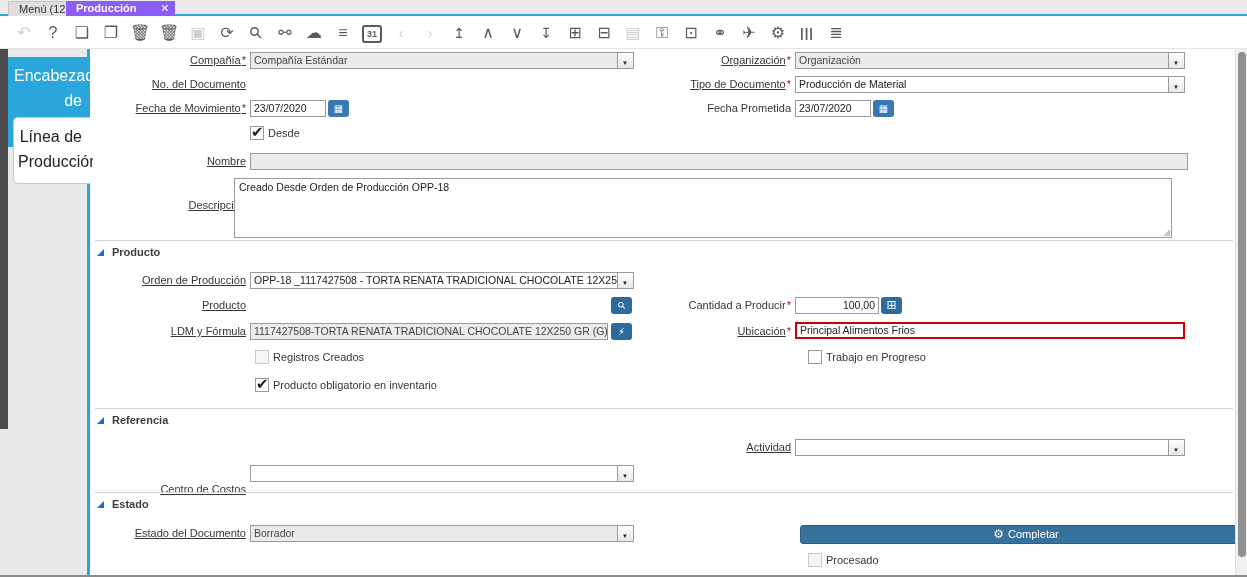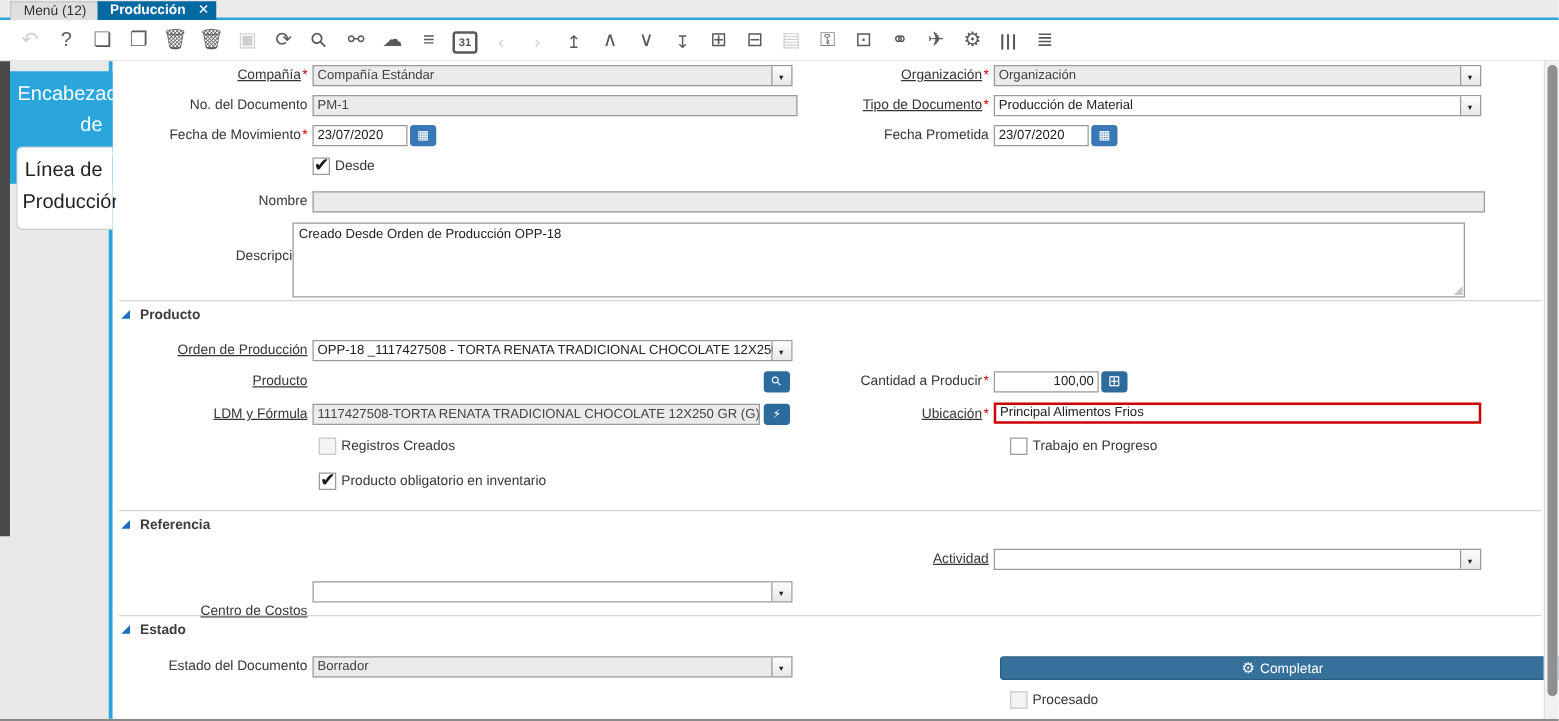--- a/index.html
+++ b/index.html
@@ -4,21 +4,21 @@
 <style>
   * { margin:0; padding:0; box-sizing:border-box; }
   html,body { width:1247px; height:577px; }
   body { font-family:"Liberation Sans","DejaVu Sans",sans-serif; background:#fff; overflow:hidden; }
   #app { position:relative; width:1247px; height:577px; background:#fff; border-bottom:2px solid #8a8a8a; }
 
   
   .tabbar { position:absolute; top:0; left:0; right:0; height:16px; background:#eceaea; border-bottom:2px solid #2ba6dc; }
   .tab { position:absolute; top:1px; height:15px; line-height:15px; font-size:11px; padding:0 10px; cursor:default; }
   .tab.inactive { left:8px; background:#e0dede; color:#333; border:1px solid #c6c4c4; border-bottom:none; }
-  .tab.active { left:66px; background:#0369a1; color:#fff; font-weight:bold; padding-right:24px;margin-left:12px; }
+  .tab.active { left:66px; background:#8b5cf6; color:#fff; font-weight:bold; padding-right:38px; }
   .tab-close { position:absolute; right:5px; top:0; color:#fff; font-size:11px; font-weight:bold; }
 
   
   .toolbar { position:absolute; top:18px; left:0; right:0; height:31px; background:#fff; border-bottom:1px solid #e3e3e3; display:flex; align-items:center; padding-left:14px; gap:9px; }
   .tbtn { width:20px; height:20px; line-height:20px; text-align:center; font-size:16px; color:#5a5a5a; cursor:pointer; flex:0 0 auto; }
   .tbtn.disabled { color:#cfcfcf; cursor:default; }
   .calendar-icon { font-size:9px; font-weight:bold; line-height:14px; border:2px solid currentColor; border-radius:3px; height:18px; margin-top:1px; }
   .find-icon { transform:rotate(-45deg); }
   .barcode-scan-icon { letter-spacing:1px; font-weight:bold; font-size:13px; }
   .first-record-icon,.last-record-icon,.previous-record-icon,.next-record-icon { font-size:14px; }
@@ -31,21 +31,21 @@
   .side-tab.plain { left:13px; top:68px; width:77px; background:#fff; color:#222; border:1px solid #c9c9c9; border-right:none; border-radius:5px 0 0 5px; padding:7px 8px 8px 4px; line-height:1.55; }
 
   
   .scrollbar { position:absolute; top:49px; right:0; bottom:0; width:12px; background:#f1f1f1; border-left:1px solid #e0e0e0; }
   .scroll-thumb { position:absolute; top:3px; left:2px; width:8px; height:505px; background:#8f8f8f; border-radius:4px; }
 
   
   .form { position:absolute; top:49px; left:93px; right:12px; bottom:0; background:#fff; font-size:11px; color:#333; }
   .lbl { position:absolute; text-align:right; line-height:17px; color:#363636; white-space:nowrap; }
   .lbl.link span[data-bind] { text-decoration:underline; cursor:pointer; }
-  .lcol { left:0; width:153px; }
+  .lcol { left:0; width:153px;text-decoration:underline; }
   .rcol { left:500px; width:198px; }
   .req::after { content:"*"; color:#cc0000; margin-left:1px; }
 
   .fld { position:absolute; height:17px; border:1px solid #9a9a9a; background:#fff; line-height:15px; padding:0 3px; overflow:hidden; white-space:nowrap; font-size:10.5px; color:#222; }
   .fld.ro { background:#ebebeb; color:#444; }
   .combo { padding-right:17px; }
   .combo-btn { position:absolute; top:0; right:0; width:16px; height:15px; background:linear-gradient(#fdfdfd,#e8e8e8); border-left:1px solid #9a9a9a; cursor:pointer; }
   .combo-btn::after { content:"▼"; position:absolute; left:4px; top:3px; font-size:6px; color:#222; }
   .red-outline { border:2px solid #cc0000; line-height:13px; }
 
@@ -126,21 +126,20 @@
   </div>
 
   <div class="form">
 
     <div class="lbl lcol link" style="top:3px"><span data-bind="form.compania.label">Compañía</span><span class="req"></span></div>
     <div class="fld ro combo" style="top:3px;left:157px;width:384px"><span data-bind="form.compania.value">Compañía Estándar</span><span class="combo-btn"></span></div>
     <div class="lbl rcol link" style="top:3px"><span data-bind="form.organizacion.label">Organización</span><span class="req"></span></div>
     <div class="fld ro combo" style="top:3px;left:702px;width:390px"><span data-bind="form.organizacion.value">Organización</span><span class="combo-btn"></span></div>
 
     <div class="lbl lcol" style="top:27px"><span data-bind="form.no_documento.label">No. del Documento</span></div>
-    <div class="fld ro" style="top:27px;left:157px;width:388px"><span data-bind="form.no_documento.value">PM-1</span></div>
     <div class="lbl rcol link" style="top:27px"><span data-bind="form.tipo_documento.label">Tipo de Documento</span><span class="req"></span></div>
     <div class="fld combo" style="top:27px;left:702px;width:390px"><span data-bind="form.tipo_documento.value">Producción de Material</span><span class="combo-btn"></span></div>
 
     <div class="lbl lcol" style="top:51px"><span data-bind="form.fecha_movimiento.label">Fecha de Movimiento</span><span class="req"></span></div>
     <div class="fld" style="top:51px;left:157px;width:76px"><span data-bind="form.fecha_movimiento.value">23/07/2020</span></div>
     <div class="mini-btn cal-btn" style="top:51px;left:235px"></div>
     <div class="lbl rcol" style="top:51px"><span data-bind="form.fecha_prometida.label">Fecha Prometida</span></div>
     <div class="fld" style="top:51px;left:702px;width:76px"><span data-bind="form.fecha_prometida.value">23/07/2020</span></div>
     <div class="mini-btn cal-btn" style="top:51px;left:780px"></div>
 

